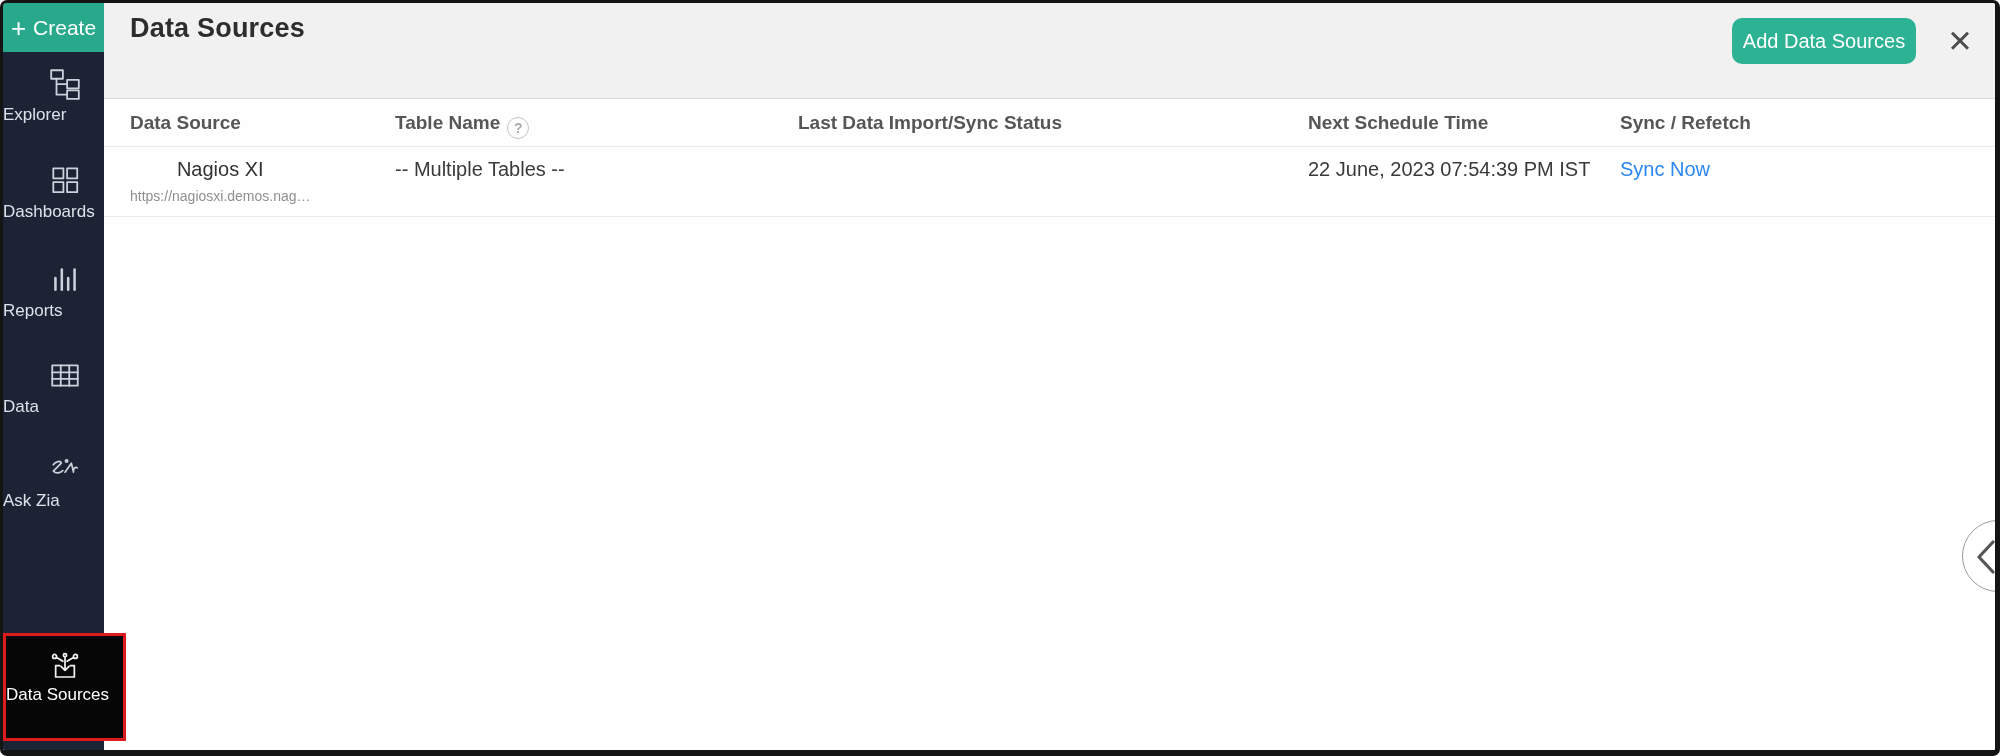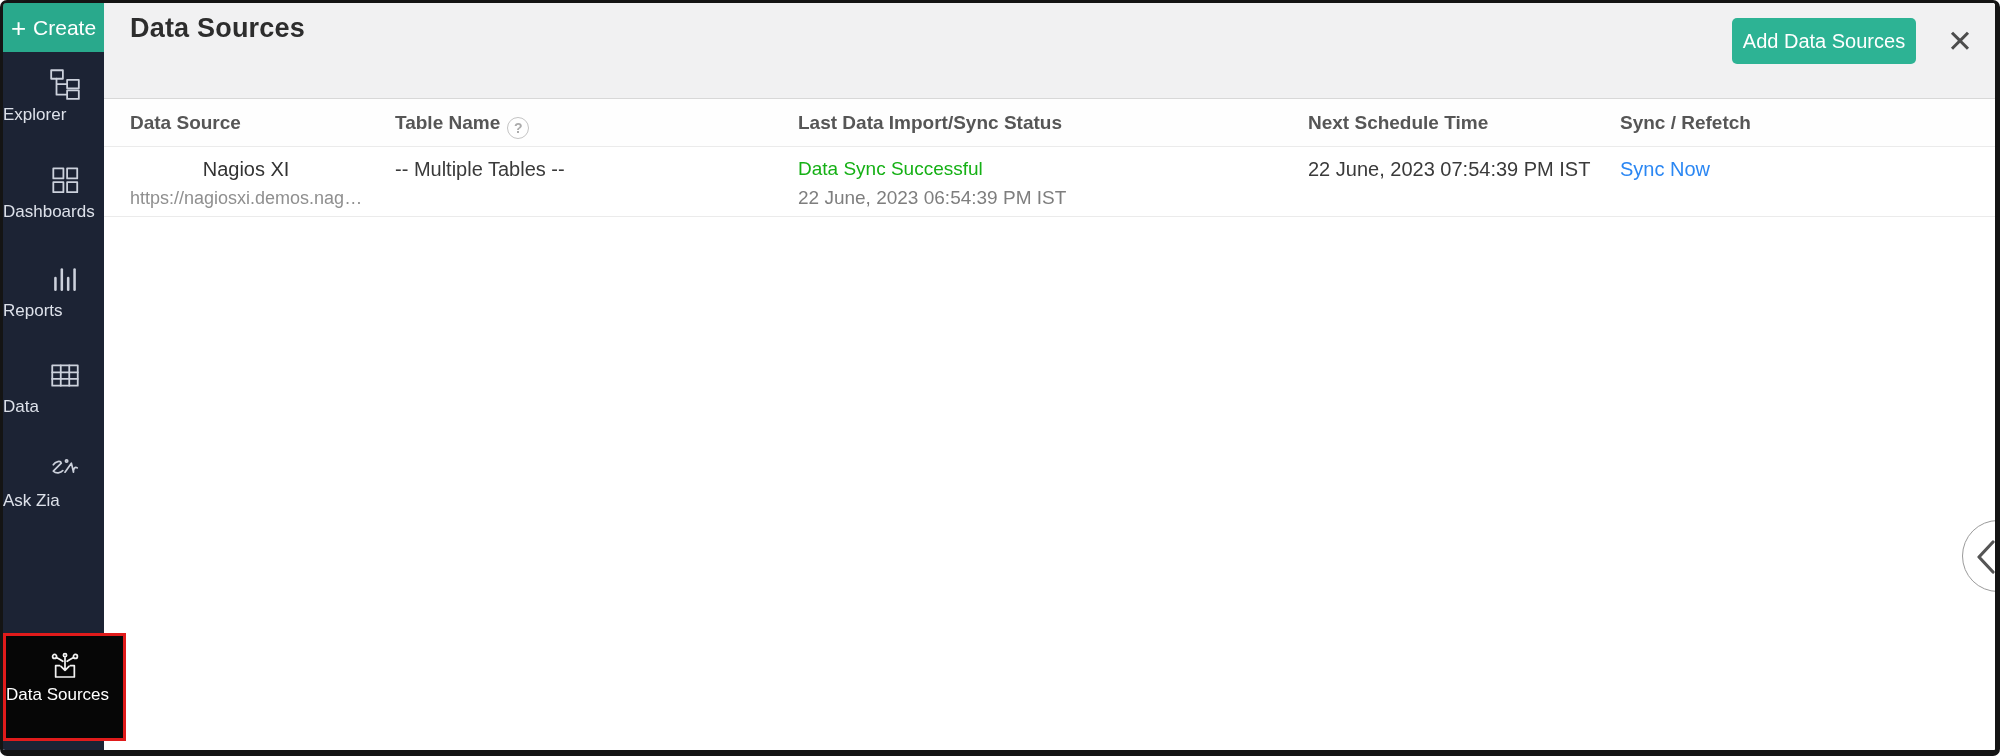--- a/index.html
+++ b/index.html
@@ -41,21 +41,21 @@
   
   .main{ position:absolute; left:101px; top:0; width:1891px; height:747px; background:#ffffff; }
 
   .page-header{
     position:relative; height:95px; background:#f1f1f2; padding:10px 0 0 26px;
   }
   .page-title{ font-size:27px; font-weight:700; color:#2d2d2d; letter-spacing:.2px; }
   .page-subtitle{ font-size:19px; color:#6e6e6e; margin-top:4px; }
   .add-btn{
     position:absolute; left:1628px; top:15px; width:184px; height:46px;
-    background:#2db394; border:none; border-radius:5px; color:#ffffff;
+    background:#2db394; border:none; border-radius:10px; color:#ffffff;
     font-size:20px; font-family:inherit; cursor:pointer;
   }
   .close-x{
     position:absolute; left:1835px; top:17px; width:42px; height:42px;
     font-size:31px; font-weight:300; color:#4c4c4c; cursor:pointer;
     display:flex; align-items:center; justify-content:center;
   }
 
   
   .thead{
@@ -66,21 +66,21 @@
   .c1{ left:26px; } .c2{ left:291px; } .c3{ left:694px; } .c4{ left:1204px; } .c5{ left:1516px; }
   .thead .col{ top:13px; font-size:19px; font-weight:700; color:#565656; }
   .q-icon{
     display:inline-block; width:22px; height:22px; border:1.5px solid #c3c3c3;
     border-radius:50%; color:#aaaaaa; font-size:14px; font-weight:700;
     text-align:center; line-height:20px; margin-left:7px; vertical-align:-4px; cursor:pointer;
   }
   .trow{ position:relative; height:70px; border-bottom:1px solid #ebebeb; background:#ffffff; }
   .trow .cell{ top:11px; }
   .src-name{ font-size:20px; color:#333333;text-align:center; }
-  .src-url{ font-size:18px; color:#8f8f8f; margin-top:7px; }
+  .src-url{ font-size:14px; color:#8f8f8f; margin-top:7px; }
   .tbl-name{ font-size:20px; color:#3a3a3a; }
   .status-ok{ font-size:19px; color:#15b015; }
   .status-time{ font-size:19px; color:#7e7e7e; margin-top:7px; }
   .next-time{ font-size:20px; color:#3a3a3a; }
   .sync-link{ font-size:20px; color:#2b87f3; cursor:pointer; text-decoration:none; }
 
   
   .collapse-btn{
     position:absolute; left:1959px; top:517px; width:72px; height:72px;
     background:#ffffff; border:1px solid #9a9a9a; border-radius:50%;
@@ -190,24 +190,20 @@
       <span class="col c4">Next Schedule Time</span>
       <span class="col c5">Sync / Refetch</span>
     </div>
 
     <div class="trow">
       <span class="cell c1">
         <div class="src-name">Nagios XI</div>
         <div class="src-url">https://nagiosxi.demos.nag…</div>
       </span>
       <span class="cell c2 tbl-name">-- Multiple Tables --</span>
-      <span class="cell c3">
-        <div class="status-ok">Data Sync Successful</div>
-        <div class="status-time">22 June, 2023 06:54:39 PM IST</div>
-      </span>
       <span class="cell c4 next-time">22 June, 2023 07:54:39 PM IST</span>
       <a class="cell c5 sync-link">Sync Now</a>
     </div>
 
   </main>
 
   <div class="collapse-btn">
     <span>
       <svg width="30" height="38" viewBox="0 0 30 38" fill="none" stroke="#555555" stroke-width="3.2" stroke-linecap="round" stroke-linejoin="round">
         <polyline points="21,4 7,19 21,34"></polyline>

